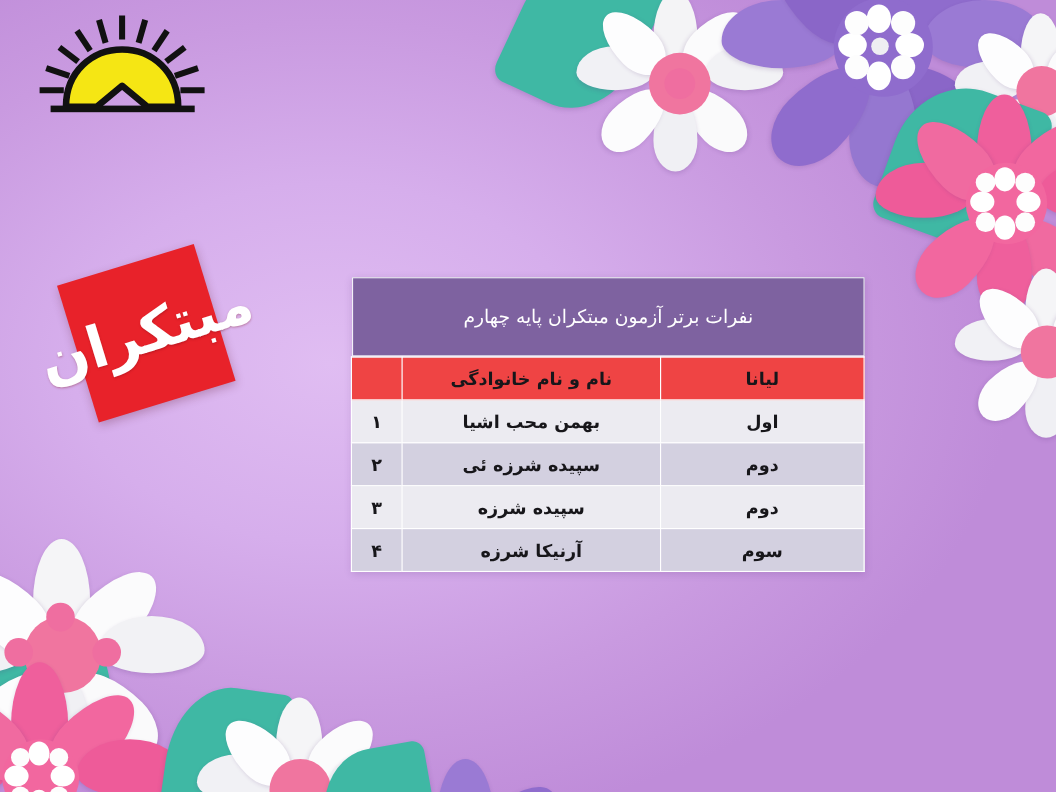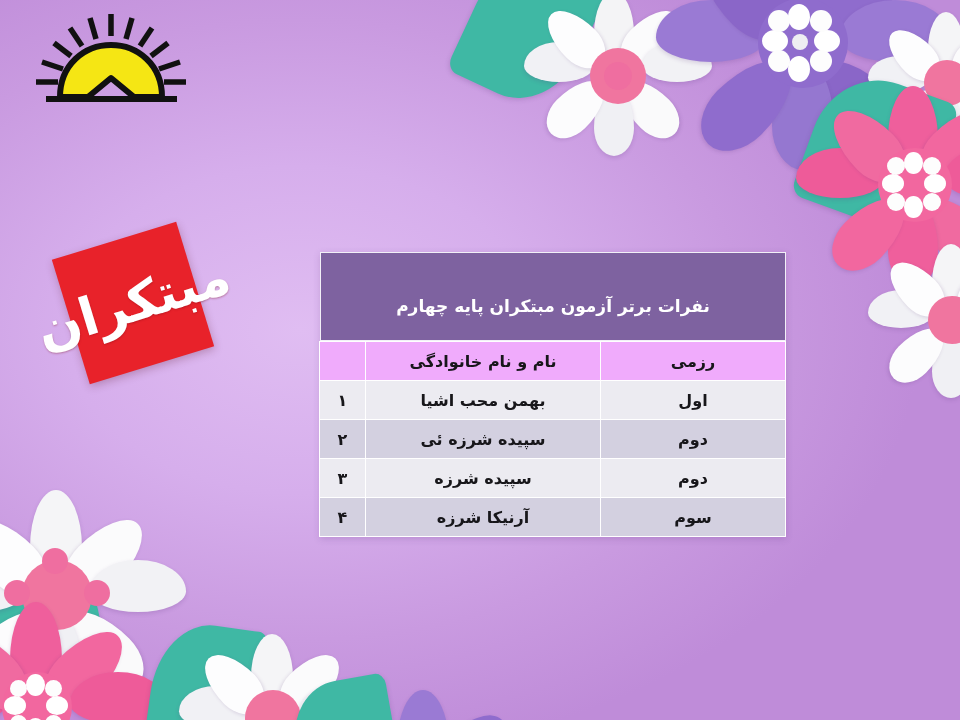--- a/index.html
+++ b/index.html
@@ -51,39 +51,39 @@
     font-family:"DejaVu Sans","Liberation Sans",sans-serif;
   }
 
   
   #board{
     position:absolute;left:320px;top:252px;width:466px;
     box-shadow:0 2px 7px rgba(80,40,110,.18);
   }
   #board-header{
     background:#7e62a0;color:#ffffff;
-    padding:39px 14px 20px;text-align:center;
-    font-size:17px;font-weight:bold;line-height:1.65;
+    padding:22px 14px 20px;text-align:center;
+    font-size:17px;font-weight:normal;line-height:1.65;
     border:1px solid #f2f0f7;
   }
   #board-header .hline{display:block;}
   table#ranking{
     border-collapse:collapse;width:466px;
     table-layout:fixed;background:#e9e7ef;
   }
   table#ranking td,table#ranking th{
     border:1px solid #ffffff;
     padding:0;height:38px;vertical-align:middle;
     font-size:16px;font-weight:bold;color:#17161a;
     text-align:center;
   }
   col.c-rank{width:185px;}
   col.c-name{width:235px;}
   col.c-num{width:46px;}
-  tr.head td{background:#f0abfc;}
+  tr.head td{background:#ef4444;}
   tr.odd td{background:#ecebf1;}
   tr.even td{background:#d3d0e0;}
   td.num{font-size:13px;font-weight:bold;vertical-align:top;padding-top:3px;color:#17161a;}
 </style>
 </head>
 <body>
 
 <div id="slide">
 
   <div class="deco" style="left:470px;top:-40px;width:120px;height:150px;">
@@ -270,21 +270,21 @@
     </div>
 
     <table id="ranking">
       <colgroup>
         <col class="c-rank">
           <col class="c-name">
           <col class="c-num">
       </colgroup>
       <tbody>
         <tr class="head">
-          <td>رزمی</td>
+          <td>لیانا</td>
           <td>نام و نام خانوادگی</td>
           <td></td>
         </tr>
         <tr class="odd">
           <td>اول</td>
           <td>بهمن محب اشیا</td>
           <td class="num">۱</td>
         </tr>
         <tr class="even">
           <td>دوم</td>

